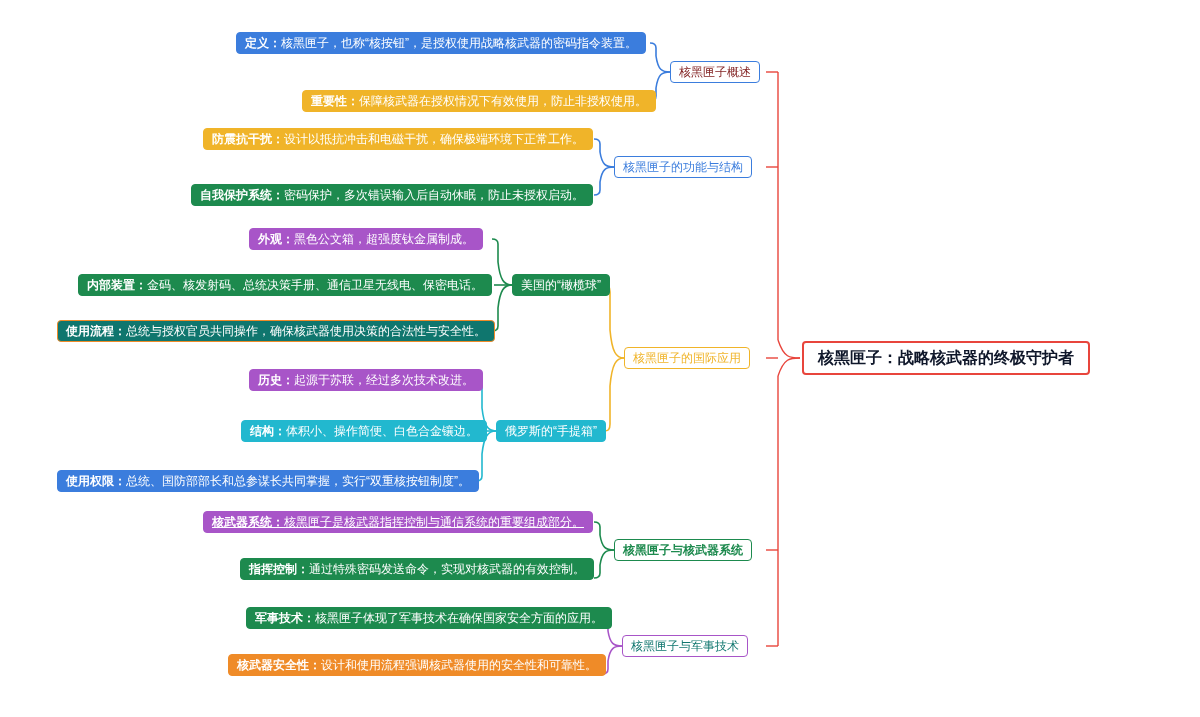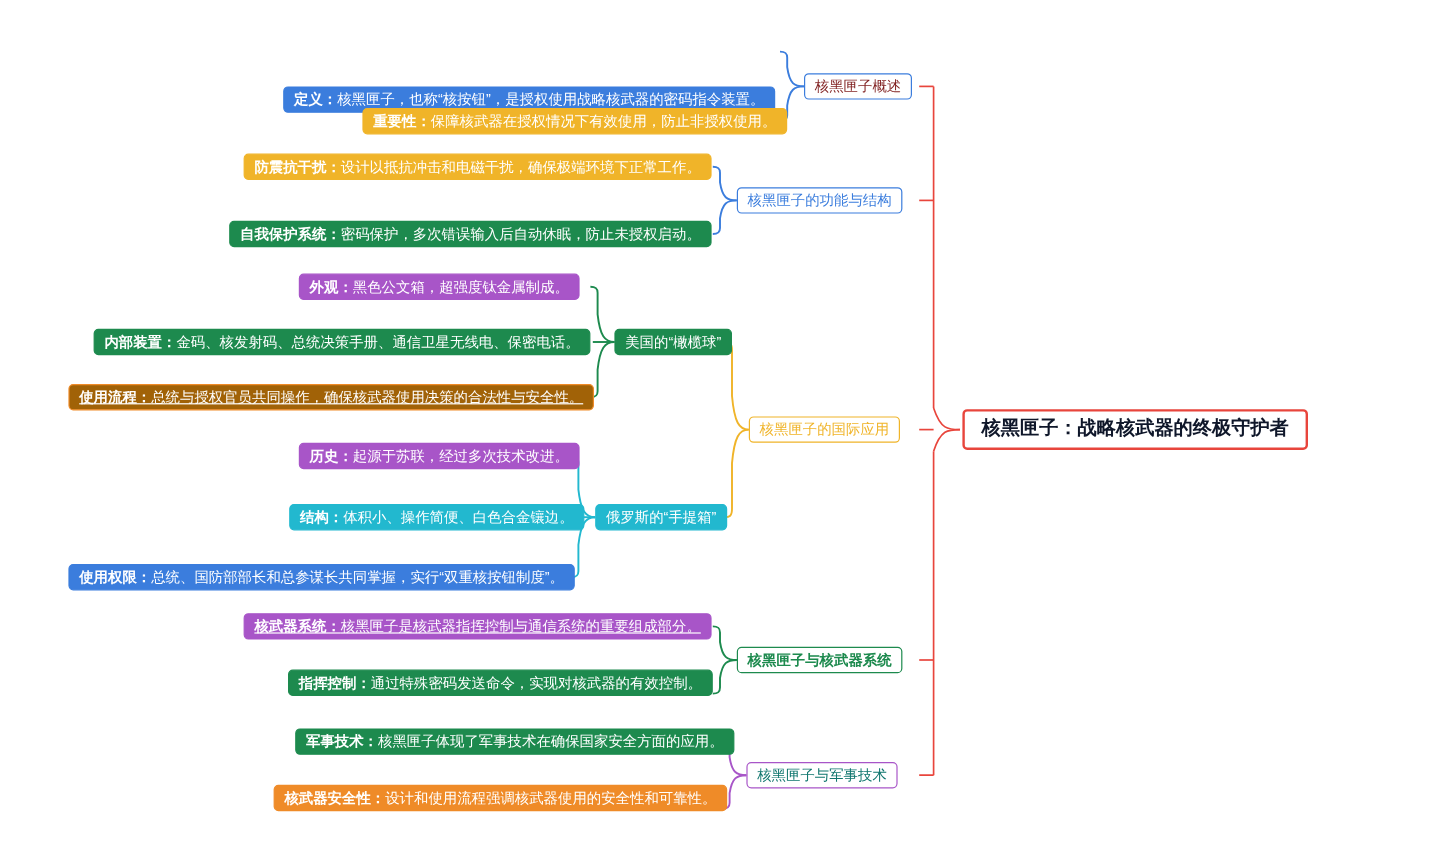--- a/index.html
+++ b/index.html
@@ -103,21 +103,21 @@
     <path d="M622 646 C 614 646, 610 648, 608 661 L 608 669 C 608 673, 606 674, 602 674" stroke="#a855c8" stroke-width="1.6" fill="none"></path>
   </svg>
 
   <div class="node root" style="left:802px; top:341px; border-color:#e8453c; color:#0f172a;">
     <span class="txt">核黑匣子：战略核武器的终极守护者</span>
   </div>
 
   <div class="node branch" style="left:670px; top:61px; border-color:#3b7ddd; color:#7f1d1d;">
     <span class="txt">核黑匣子概述</span>
   </div>
-  <div class="node leaf" style="left:236px; top:32px; background:#3b7ddd; border-color:#3b7ddd;margin-top:40px;">
+  <div class="node leaf" style="left:236px; top:32px; background:#3b7ddd; border-color:#3b7ddd;">
     <span class="lbl">定义：</span>
       <span class="txt">核黑匣子，也称“核按钮”，是授权使用战略核武器的密码指令装置。</span>
   </div>
   <div class="node leaf" style="left:302px; top:90px; background:#f0b429; border-color:#f0b429;">
     <span class="lbl">重要性：</span>
       <span class="txt">保障核武器在授权情况下有效使用，防止非授权使用。</span>
   </div>
 
   <div class="node branch" style="left:614px; top:156px; border-color:#3b7ddd; color:#3b7ddd;">
     <span class="txt">核黑匣子的功能与结构</span>
@@ -139,21 +139,21 @@
     <span class="txt">美国的“橄榄球”</span>
   </div>
   <div class="node leaf" style="left:249px; top:228px; background:#a855c8; border-color:#a855c8;">
     <span class="lbl">外观：</span>
       <span class="txt">黑色公文箱，超强度钛金属制成。</span>
   </div>
   <div class="node leaf" style="left:78px; top:274px; background:#1d8a4e; border-color:#1d8a4e;">
     <span class="lbl">内部装置：</span>
       <span class="txt">金码、核发射码、总统决策手册、通信卫星无线电、保密电话。</span>
   </div>
-  <div class="node leaf" style="left:57px; top:320px; background:#a16207; border-color:#ef8b28;text-decoration:underline;">
+  <div class="node leaf" style="left:57px; top:320px; background:#0f766e; border-color:#ef8b28;">
     <span class="lbl">使用流程：</span>
       <span class="txt">总统与授权官员共同操作，确保核武器使用决策的合法性与安全性。</span>
   </div>
 
   <div class="node leaf" style="left:496px; top:420px; background:#22b8cf; border-color:#22b8cf;">
     <span class="txt">俄罗斯的“手提箱”</span>
   </div>
   <div class="node leaf" style="left:249px; top:369px; background:#a855c8; border-color:#a855c8;">
     <span class="lbl">历史：</span>
       <span class="txt">起源于苏联，经过多次技术改进。</span>

